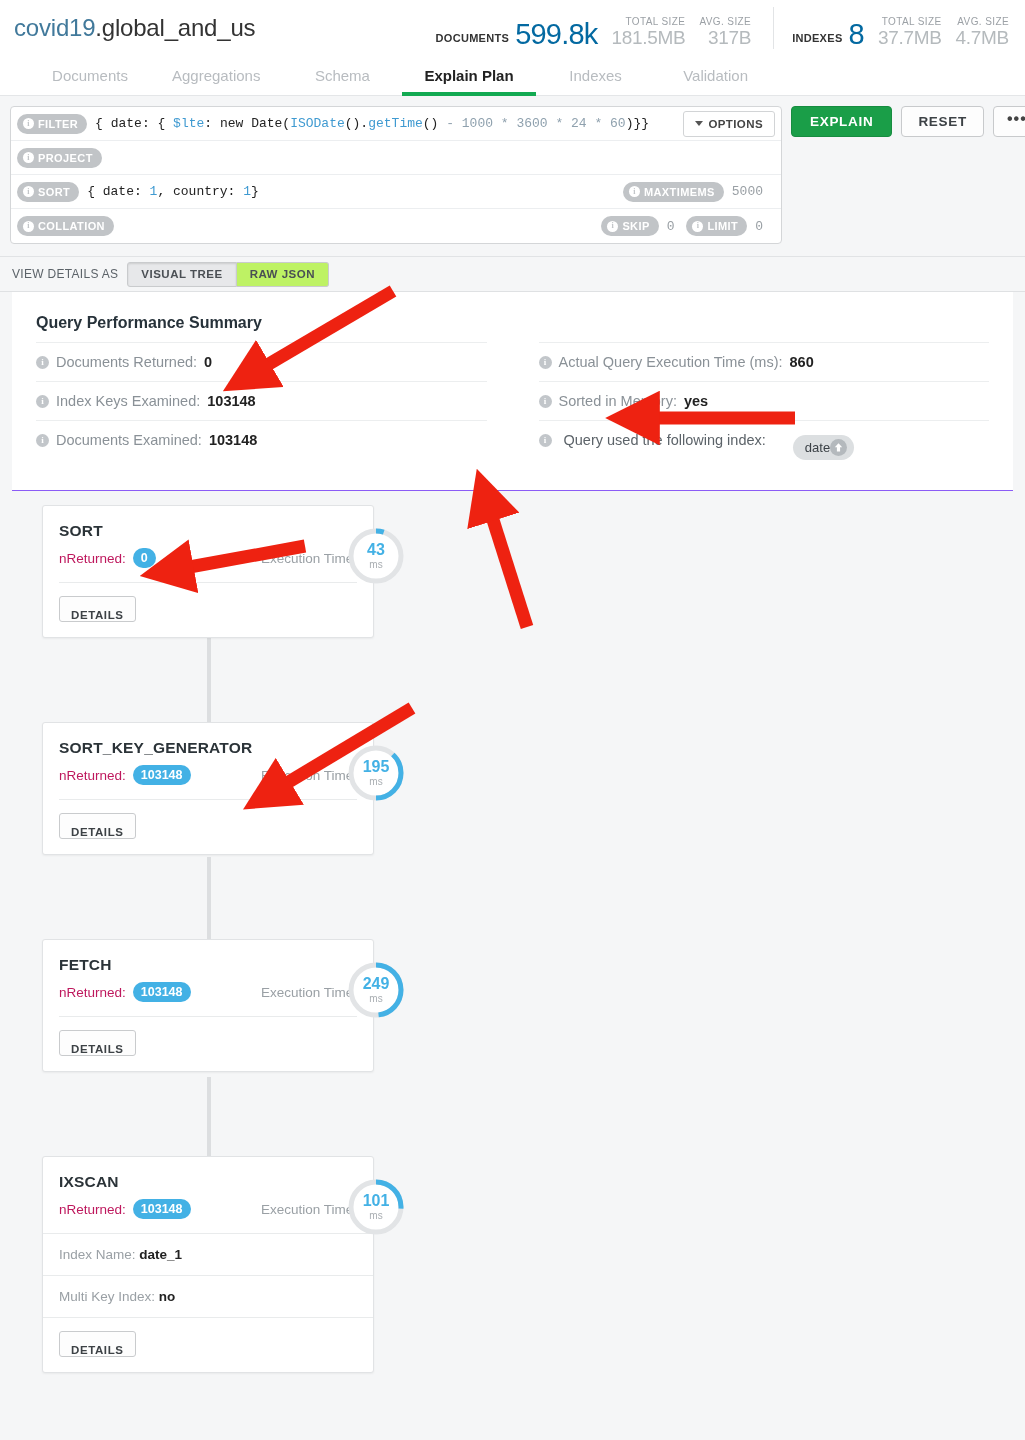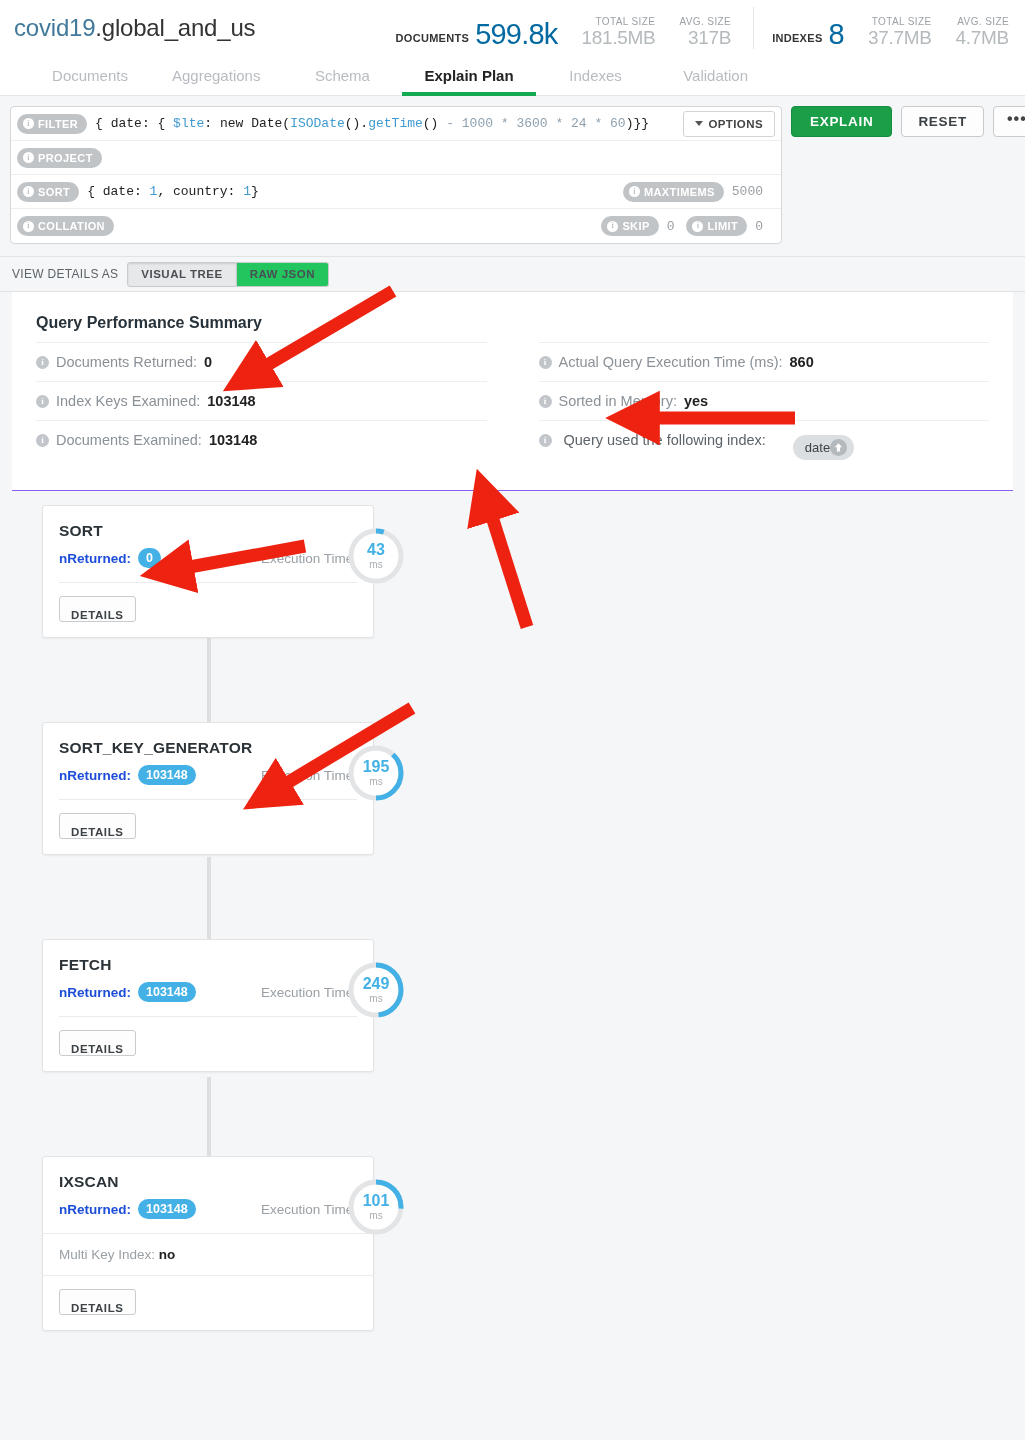--- a/index.html
+++ b/index.html
@@ -21,21 +21,21 @@
   .ns-db { color: #41799b; }
   .ns-coll { color: #333; }
 
   .stats { margin-left: auto; display: flex; align-items: flex-end; padding-right: 2px; }
   .stat-group { display: flex; align-items: flex-end; }
   .stat-label {
     font-size: 11px; font-weight: bold; color: #333; letter-spacing: .3px;
     text-transform: uppercase; padding-bottom: 5px; margin-right: 6px;
   }
   .stat-value { font-size: 29px; color: #0369a1; line-height: 1; letter-spacing: -.8px; }
-  .stat-sub { display: flex; flex-direction: column; align-items: flex-end; margin-left: 24px; }
+  .stat-sub { display: flex; flex-direction: column; align-items: flex-end; margin-left: 14px; }
   .stat-sub-label { font-size: 10px; color: #9ca1a6; letter-spacing: .4px; text-transform: uppercase; white-space: nowrap; }
   .stat-sub-value { font-size: 19px; color: #b5babd; line-height: 1.15; letter-spacing: -.3px; }
   .stat-divider { width: 1px; height: 42px; background: #e2e4e6; margin: 0 18px 0 22px; align-self: flex-end; }
 
   
   .tabs {
     height: 41px; background: #fff; display: flex; align-items: stretch;
     padding-left: 30px; border-bottom: 1px solid #e4e6e8;
   }
   .tab {
@@ -104,21 +104,21 @@
   .btn.dots { padding: 0 13px; font-size: 16px; letter-spacing: 1px; color: #444; line-height: 0; padding-bottom: 6px; }
 
   
   .viewbar {
     height: 35px; background: #f5f6f7; display: flex; align-items: center;
     padding-left: 12px; border-bottom: 1px solid #dfe1e3;
   }
   .viewbar-label { font-size: 12px; color: #5c6369; letter-spacing: .3px; margin-right: 9px; }
   .seg { display: flex; }
   .seg-btn {
-    height: 25px; border: 1px solid #c9cbcd; background: #22c55e; font-size: 11.5px;
+    height: 25px; border: 1px solid #c9cbcd; background: #bef264; font-size: 11.5px;
     font-weight: bold; color: #4a4f54; letter-spacing: .5px; padding: 0 13px; cursor: pointer;
     display: inline-flex; align-items: center;
   }
   .seg-btn:first-child { border-radius: 3px 0 0 3px; }
   .seg-btn:last-child { border-radius: 0 3px 3px 0; border-left: none; }
   .seg-btn.active { background: #e7e8ea; box-shadow: inset 0 1px 2px rgba(0,0,0,.12); }
 
   
   .content { position: relative; }
   .summary {
@@ -157,21 +157,21 @@
   .connector {
     position: absolute; left: 207px; width: 4px; background: #dcdee0;
   }
   .stage-card {
     position: relative; width: 332px; margin-left: 42px; background: #fff;
     border: 1px solid #e1e3e5; border-radius: 3px; box-shadow: 0 1px 2px rgba(0,0,0,.05);
   }
   .stage-pad { padding: 16px 16px 0 16px; }
   .stage-name { font-size: 15.5px; font-weight: bold; color: #2b3338; letter-spacing: .2px; }
   .stage-meta { display: flex; align-items: center; margin-top: 8px; padding-bottom: 14px; }
-  .meta-label { font-size: 13.5px; color: #1d4ed8; font-weight: bold; }
+  .meta-label { font-size: 13.5px; color: #be185d; }
   .nreturned-badge {
     display: inline-flex; align-items: center; justify-content: center;
     background: #43b1e5; color: #fff; border-radius: 11px; height: 20px;
     min-width: 20px; padding: 0 8px; font-size: 12.5px; font-weight: bold; margin-left: 7px;
   }
   .exec-label { font-size: 13.5px; color: #9aa0a5; margin-left: auto; }
   .stage-sep { height: 1px; background: #e9ebec; margin: 0 16px; }
   .stage-row {
     padding: 13px 16px; font-size: 13.5px; color: #9aa0a5;
     border-top: 1px solid #e9ebec;
@@ -472,20 +472,24 @@
     <div class="stage-card">
       <div class="stage-pad">
         <div class="stage-name">IXSCAN</div>
         <div class="stage-meta">
           <span class="meta-label">nReturned:</span>
           <span class="nreturned-badge">103148</span>
           <span class="exec-label">Execution Time:</span>
         </div>
       </div>
       <div class="stage-row">
+        <span>Index Name:</span>
+        <span class="val">date_1</span>
+      </div>
+      <div class="stage-row">
         <span>Multi Key Index:</span>
         <span class="val">no</span>
       </div>
       <div class="details-wrap" style="border-top:1px solid #e9ebec;">
         <button class="details-btn">DETAILS</button>
       </div>
       <div class="donut">
         <svg width="60" height="60" viewBox="0 0 60 60">
           <circle cx="30" cy="30" r="25" fill="#ffffff" stroke="#e2e4e6" stroke-width="5"></circle>
           <circle cx="30" cy="30" r="25" fill="none" stroke="#43b1e5" stroke-width="5" stroke-dasharray="40.8 116.3" transform="rotate(-90 30 30)"></circle>

